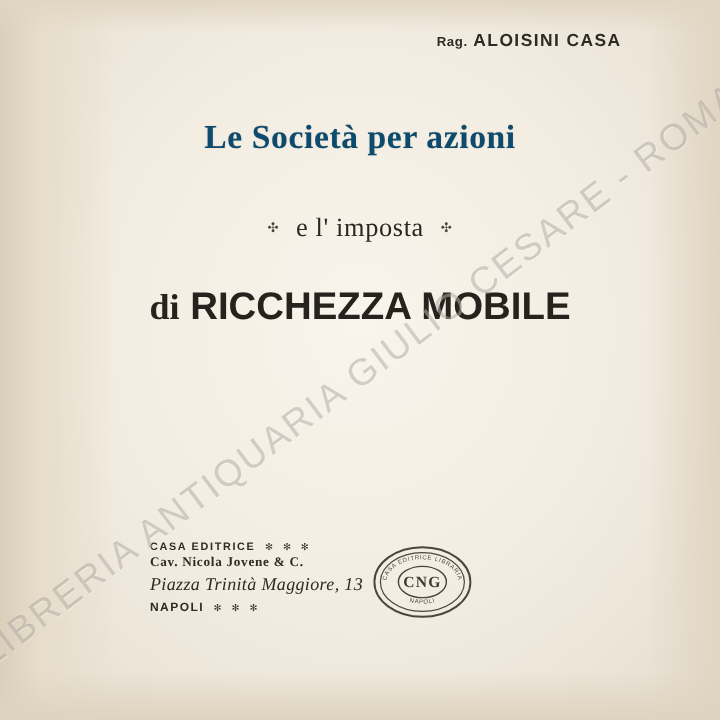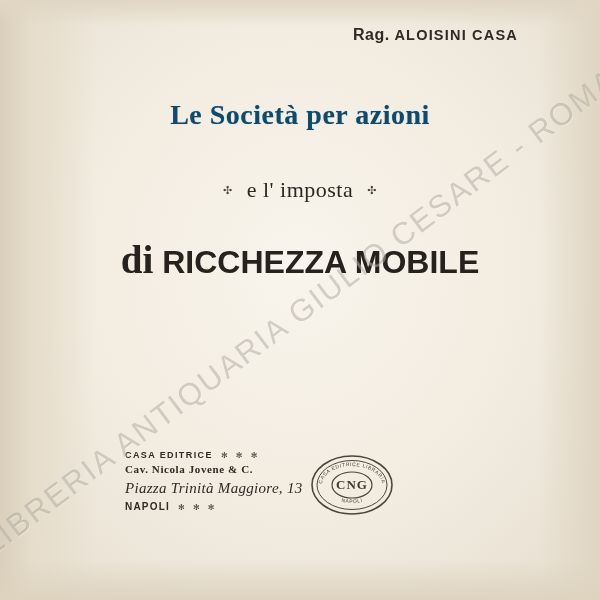--- a/index.html
+++ b/index.html
@@ -84,21 +84,21 @@
     top: 26px;
     right: 82px;
     font-family: "Liberation Sans", sans-serif;
     font-size: 14.5px;
     font-weight: bold;
     letter-spacing: 1.2px;
     color: #2e2a25;
     white-space: nowrap;
   }
   .author-line .rag {
-    font-size: 16px;
+    font-size: 11px;
     letter-spacing: 0.5px;
   }
 
   .title-block {
     position: absolute;
     top: 100px;
     left: 0;
     right: 0;
     text-align: center;
   }
@@ -132,21 +132,21 @@
     margin-top: 34px;
     font-family: "Liberation Sans", sans-serif;
     font-size: 32px;
     font-weight: bold;
     color: #26221d;
     letter-spacing: 0px;
   }
   .title-third .lead {
     font-family: "Liberation Serif", serif;
     font-weight: bold;
-    font-size: 39px;
+    font-size: 30px;
   }
 
   
   .imprint {
     position: absolute;
     left: 114px;
     bottom: 86px;
     text-align: left;
     color: #2e2a24;
   }

